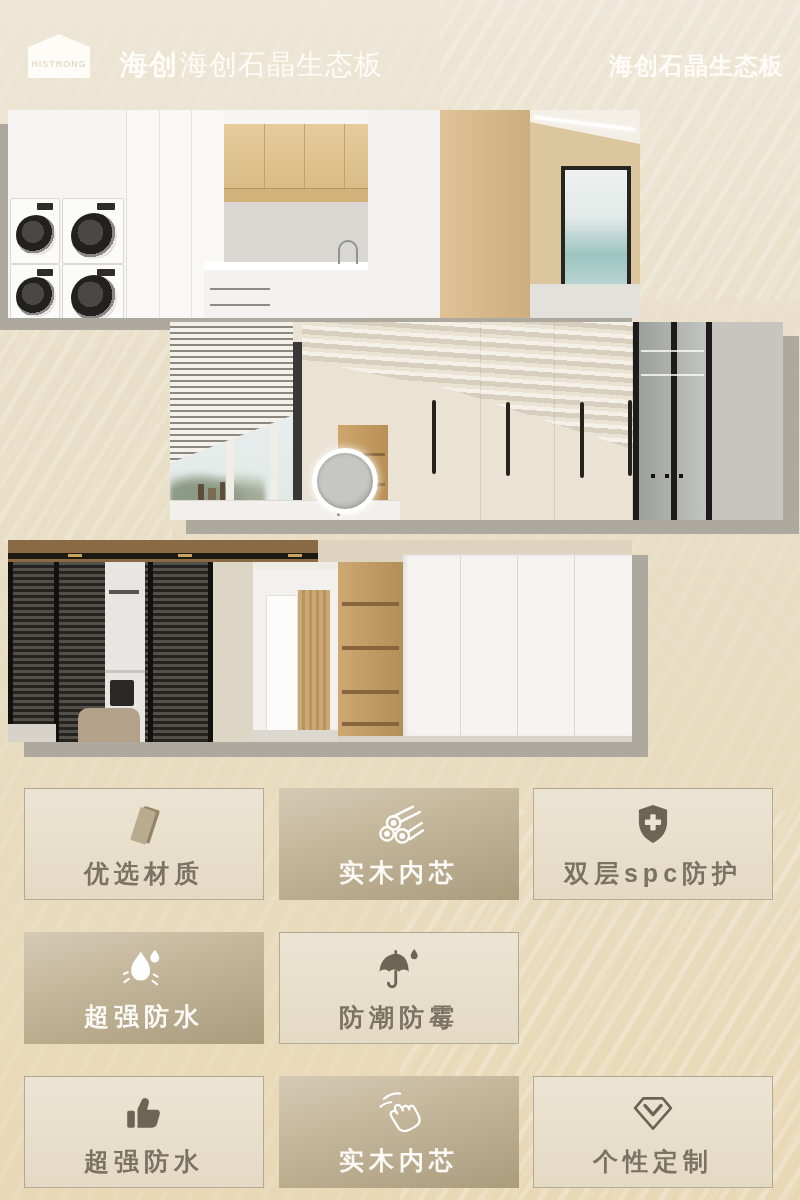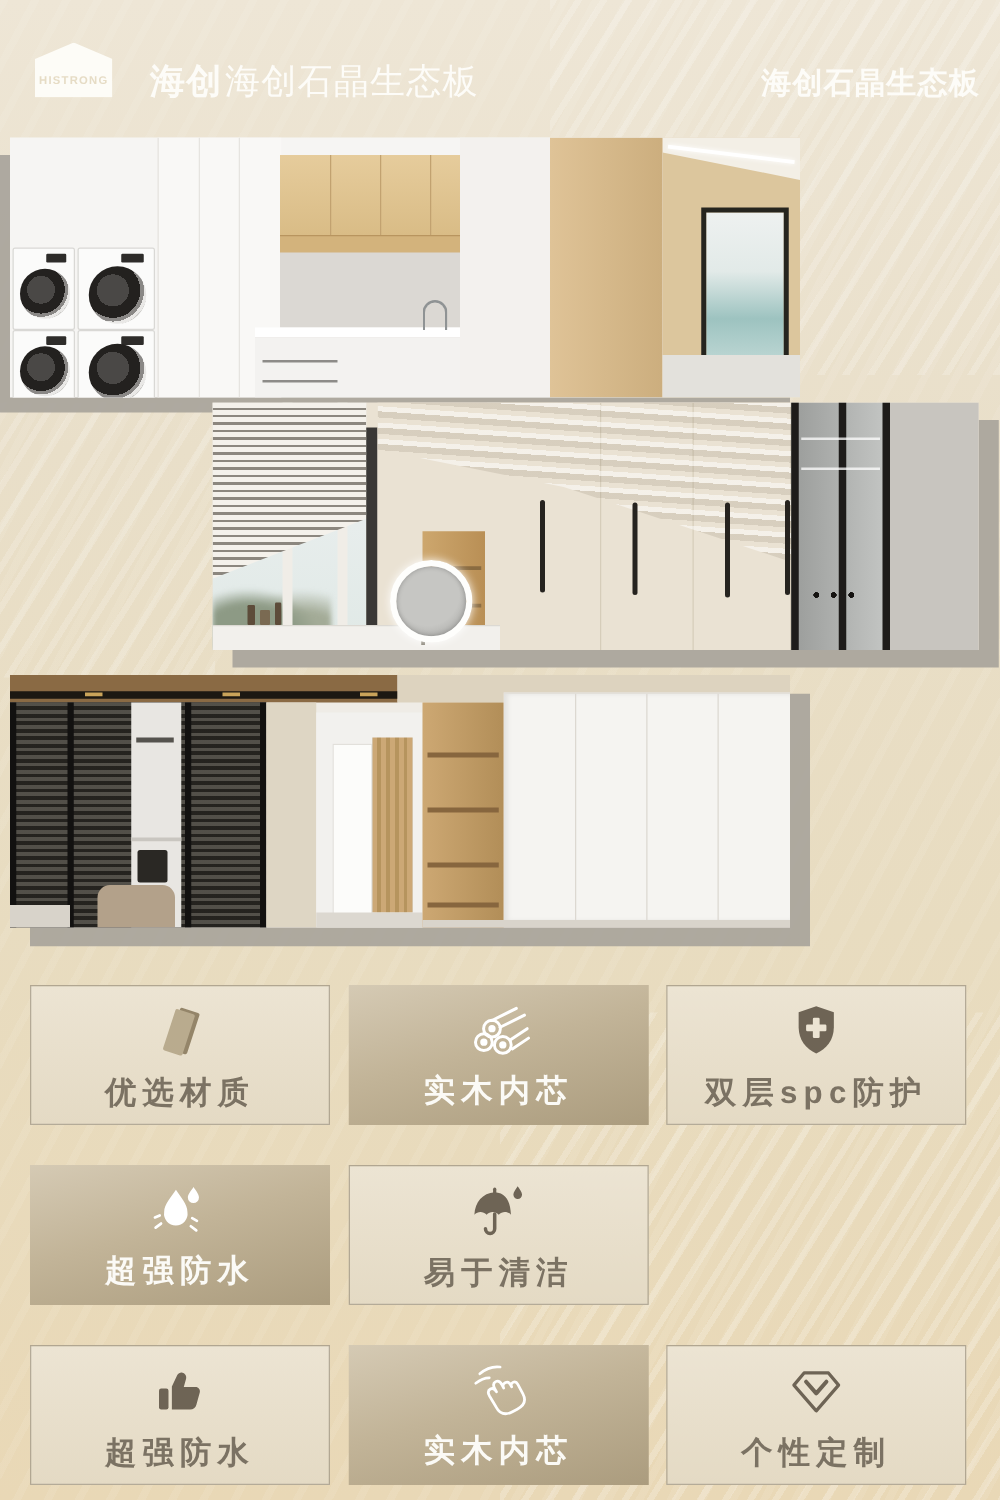--- a/index.html
+++ b/index.html
@@ -329,21 +329,21 @@
     <div class="label">超强防水</div>
   </div>
 
   <div class="card light c-r2 c-c2">
     <svg width="52" height="52" viewBox="0 0 48 48">
       <path d="M21 10 C12 10.5 6.5 17.5 6 26.5 C8.5 23.8 12.5 23.8 15 26.5 C17.5 23.8 21.5 23.8 24 26.5 C26.5 23.8 30.5 23.8 33 26.5 C32.5 17.5 30 10.5 21 10 Z" fill="#6e6455"></path>
       <rect x="19.8" y="6.5" width="2.4" height="5" rx="1.2" fill="#6e6455"></rect>
       <path d="M21 26 V37 a3.4 3.4 0 0 1 -6.8 0" stroke="#6e6455" stroke-width="2.6" fill="none" stroke-linecap="round"></path>
       <path d="M38 5.5 c1.5 2.4 3.2 4.3 3.2 6.2 a3.2 3.2 0 1 1 -6.4 0 c0 -1.9 1.7 -3.8 3.2 -6.2 Z" fill="#6e6455"></path>
     </svg>
-    <div class="label">易于清洁</div>
+    <div class="label">防潮防霉</div>
   </div>
 
 
   <div class="card light c-r3 c-c1">
     <svg width="52" height="52" viewBox="0 0 48 48">
       <rect x="8.5" y="22" width="7" height="15.5" rx="1.6" fill="#6e6455"></rect>
       <path d="M18 37.5 h13.5 c2.2 0 4.1 -1.5 4.6 -3.5 l2.5 -9 c.6 -2.1 -1 -4.1 -3.1 -4.1 h-8.7 l1.7 -6.2 c.5 -2 -.7 -4 -2.7 -4.4 c-1.5 -.3 -3 .4 -3.8 1.7 L18 20.5 Z" fill="#6e6455"></path>
     </svg>
     <div class="label">超强防水</div>
   </div>

